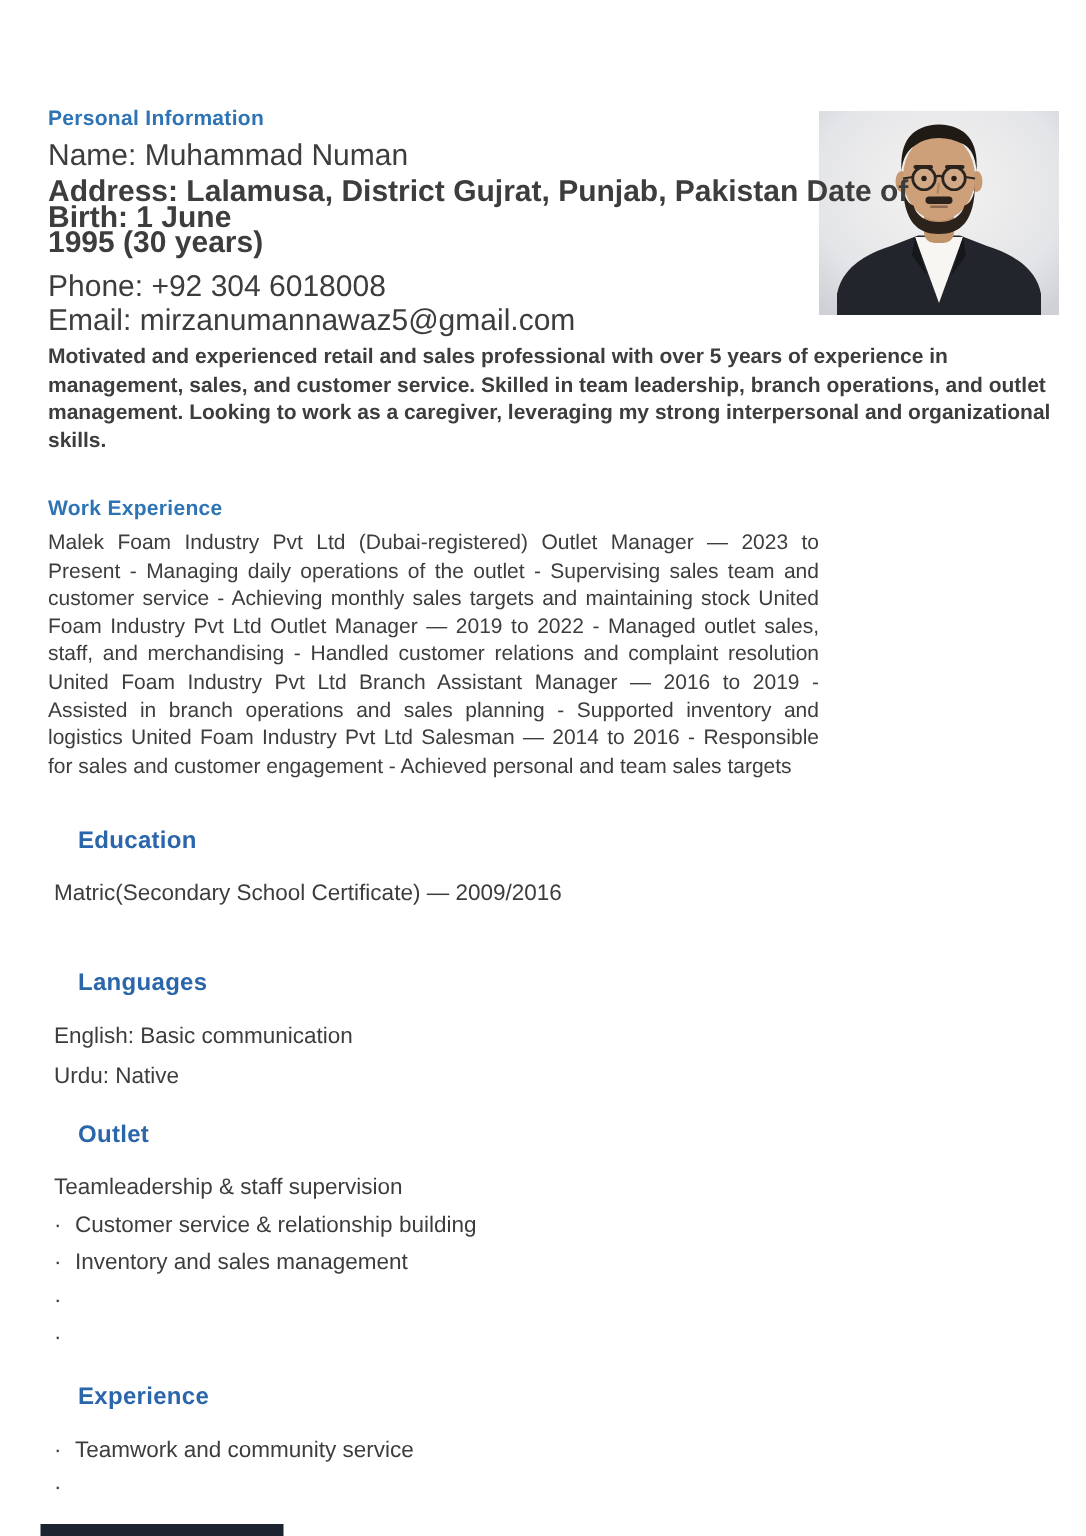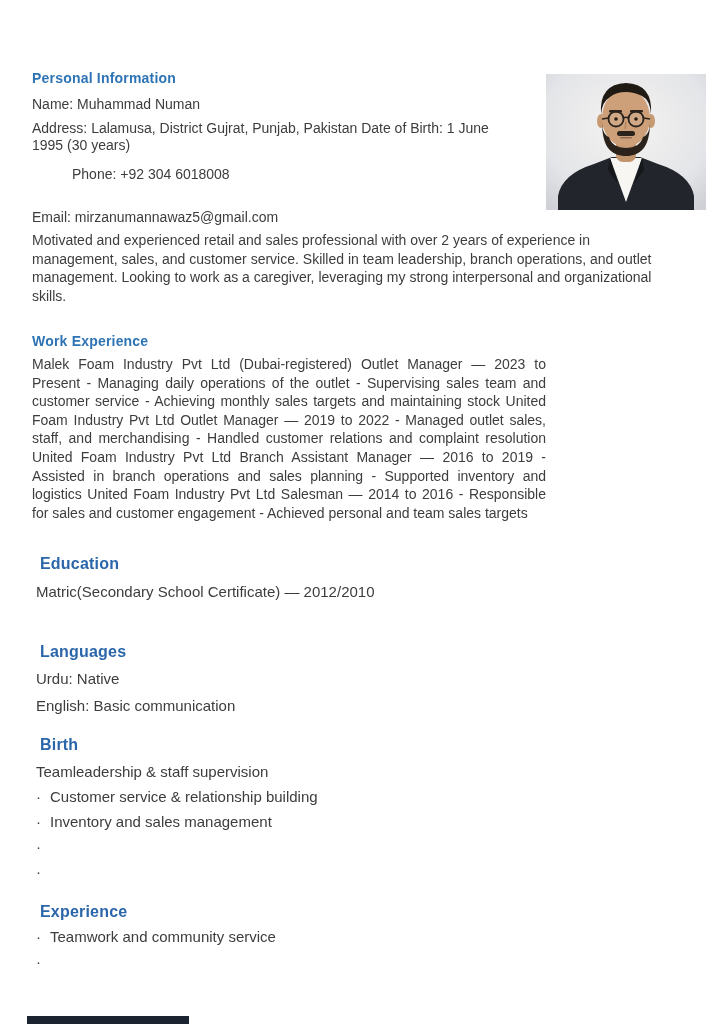--- a/index.html
+++ b/index.html
@@ -18,34 +18,34 @@
   
   .h-small {
     margin: 0;
     font-size: 14px;
     font-weight: bold;
     color: #2e74b5;
     letter-spacing: 0.2px;
   }
   
   .h-large {
-    margin: 4px;
+    margin: 16px;
     font-size: 16px;
     font-weight: bold;
     color: #2b66ab;
     letter-spacing: 0.2px;
   }
 
-  .line { margin: 0; font-size: 14px; line-height: 18px; }
-  .pre { white-space: pre-line; }
+  .line { margin: 0; font-size: 20px; line-height: 18px; }
+  .pre { white-space: pre-line; font-weight: bold; }
 
   .pi-name    { margin-top: 9px; }
   .pi-address { margin-top: 7px; width: 580px; line-height: 17px; }
-  .pi-phone   { margin-top: 11px; margin-left: 40px; }
-  .pi-email   { margin-top: 25px; }
+  .pi-phone   { margin-top: 11px; }
+  .pi-email   { margin-top: 5px; }
 
   .h-profile-summary { margin-top: 6px; }
   .summary-text { margin: 5px 0 0 0; width: 680px; font-size: 14px; line-height: 18.5px; }
 
   .h-work-experience { margin-top: 28px; }
   .we-text {
     margin: 6px 0 0 0;
     width: 514px;
     font-size: 14px;
     line-height: 18.6px;
@@ -142,38 +142,38 @@
 
   <div class="content">
 
     <h2 class="h-small">Personal Information</h2>
     <p class="line pi-name">Name: Muhammad Numan</p>
     <p class="line pre pi-address">Address: Lalamusa, District Gujrat, Punjab, Pakistan Date of Birth: 1 June
 1995 (30 years)</p>
     <p class="line pi-phone">Phone: +92 304 6018008</p>
     <p class="line pi-email">Email: mirzanumannawaz5@gmail.com</p>
 
-    <p class="pre summary-text">Motivated and experienced retail and sales professional with over 2 years of experience in
+    <p class="pre summary-text">Motivated and experienced retail and sales professional with over 5 years of experience in
 management, sales, and customer service. Skilled in team leadership, branch operations, and outlet
 management. Looking to work as a caregiver, leveraging my strong interpersonal and organizational
 skills.</p>
 
     <h2 class="h-small h-work-experience">Work Experience</h2>
     <p class="we-text">Malek Foam Industry Pvt Ltd (Dubai-registered) Outlet Manager — 2023 to Present - Managing daily operations of the outlet - Supervising sales team and customer service - Achieving monthly sales targets and maintaining stock United Foam Industry Pvt Ltd Outlet Manager — 2019 to 2022 - Managed outlet sales, staff, and merchandising - Handled customer relations and complaint resolution United Foam Industry Pvt Ltd Branch Assistant Manager — 2016 to 2019 - Assisted in branch operations and sales planning - Supported inventory and logistics United Foam Industry Pvt Ltd Salesman — 2014 to 2016 - Responsible for sales and customer engagement - Achieved personal and team sales targets</p>
 
     <div class="lower">
 
       <h2 class="h-large h-education">Education</h2>
-      <p class="edu-item">Matric(Secondary School Certificate) — 2012/2010</p>
+      <p class="edu-item">Matric(Secondary School Certificate) — 2009/2016</p>
 
       <h2 class="h-large h-languages">Languages</h2>
+      <p class="lang-item">English: Basic communication</p>
       <p class="lang-item">Urdu: Native</p>
-      <p class="lang-item">English: Basic communication</p>
-
-      <h2 class="h-large h-skills">Birth</h2>
+
+      <h2 class="h-large h-skills">Outlet</h2>
       <p class="lead-line">Teamleadership &amp; staff supervision</p>
       <p class="bullet-row">
         <span class="bullet-dot">·</span>
         <span>Customer service &amp; relationship building</span>
       </p>
       <p class="bullet-row">
         <span class="bullet-dot">·</span>
         <span>Inventory and sales management</span>
       </p>
       <p class="bullet-row">

